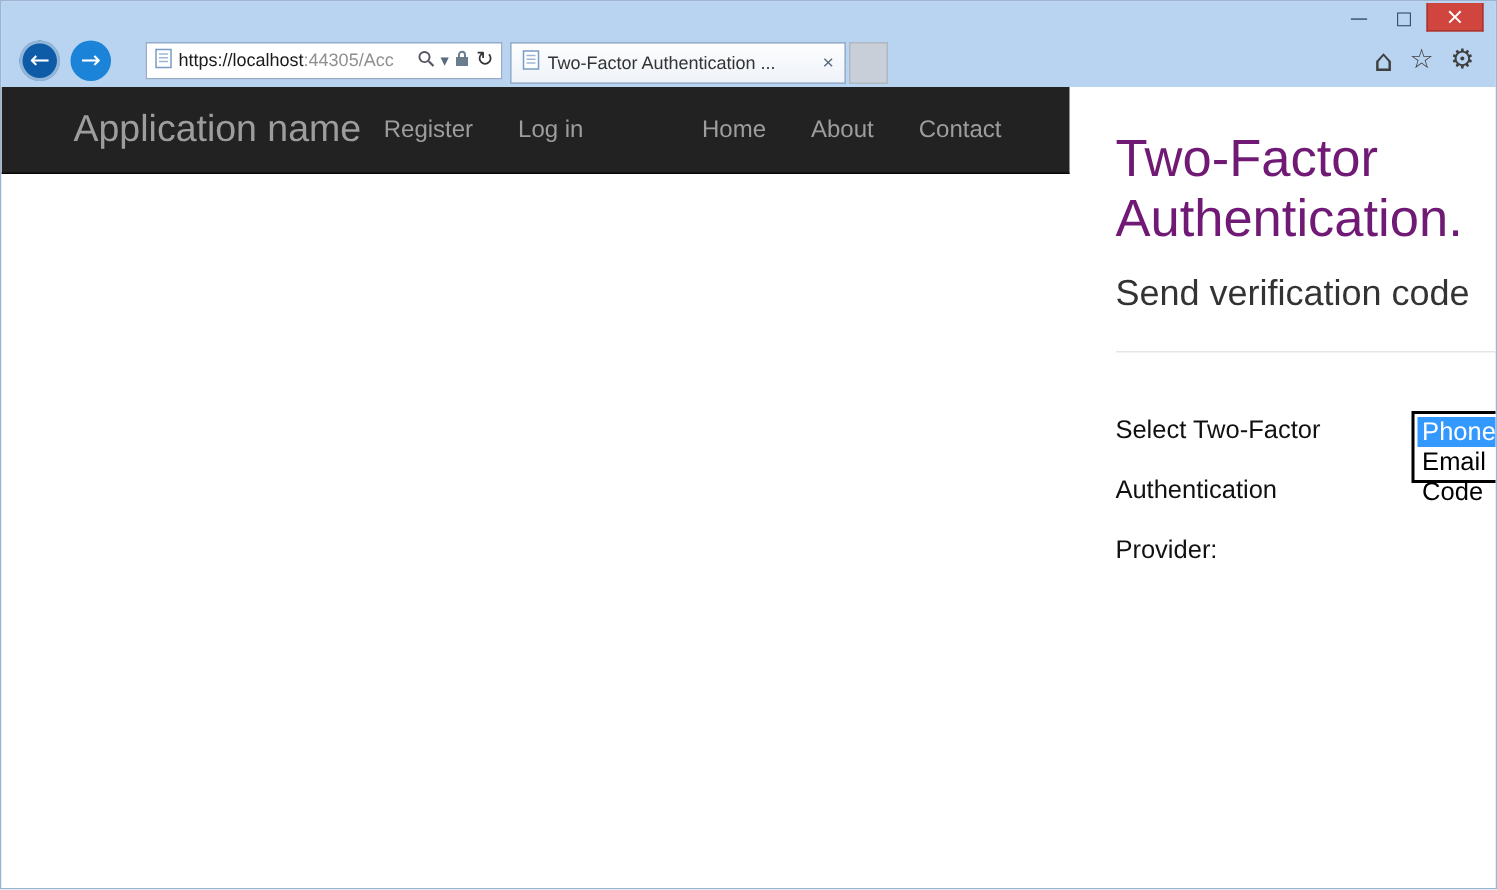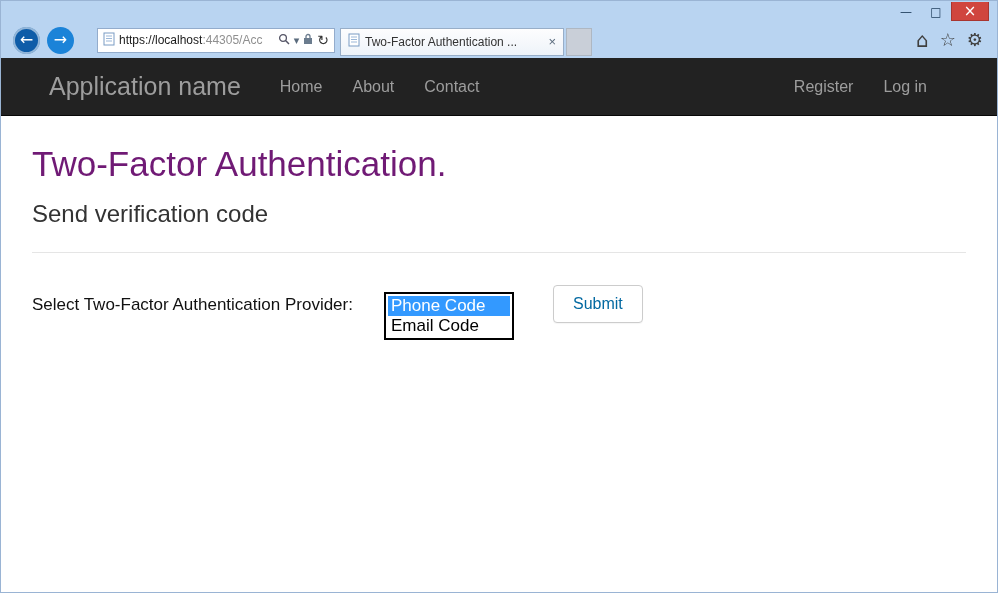--- a/index.html
+++ b/index.html
@@ -80,21 +80,21 @@
     margin-left:auto;
     display:flex; align-items:center; gap:11px;
     color:#3f3f3f; padding-right:4px;
   }
   .chrome-right .glyph {
     font-family:"DejaVu Sans", sans-serif;
     font-size:18px; line-height:1; cursor:pointer;
   }
 
   
-  .page { flex:1; background:#fff; display:flex; flex-direction:column; overflow:hidden; }
+  .page { flex:1; background:#fff; display:flex; overflow:hidden; }
 
   .app-navbar {
     height:58px; background:#222; border-bottom:1px solid #080808;
     display:flex; align-items:center; padding:0 30px; flex:0 0 auto;
   }
   .brand { color:#9d9d9d; font-size:25px; margin-left:18px; text-decoration:none; cursor:pointer; }
   .nav-links { display:flex; margin-left:24px; }
   .nav-link { color:#9d9d9d; font-size:16px; padding:0 15px; text-decoration:none; cursor:pointer; }
   .nav-right { margin-left:auto; display:flex; margin-right:25px; }
 
@@ -188,28 +188,28 @@
         <span class="glyph" style="font-size:20px;">⌂</span>
         <span class="glyph">☆</span>
         <span class="glyph">⚙</span>
       </div>
     </div>
   </div>
 
   <div class="page">
     <nav class="app-navbar">
       <a class="brand">Application name</a>
+      <div class="nav-links nav-right">
+        <a class="nav-link">Register</a>
+        <a class="nav-link">Log in</a>
+      </div>
       <div class="nav-links">
         <a class="nav-link">Home</a>
         <a class="nav-link">About</a>
         <a class="nav-link">Contact</a>
-      </div>
-      <div class="nav-links nav-right">
-        <a class="nav-link">Register</a>
-        <a class="nav-link">Log in</a>
       </div>
     </nav>
 
     <div class="container">
       <h2 class="page-title">Two-Factor Authentication.</h2>
       <div class="page-subtitle">Send verification code</div>
       <hr class="divider">
 
       <div class="form-row">
         <span class="provider-label">Select Two-Factor Authentication Provider:</span>

